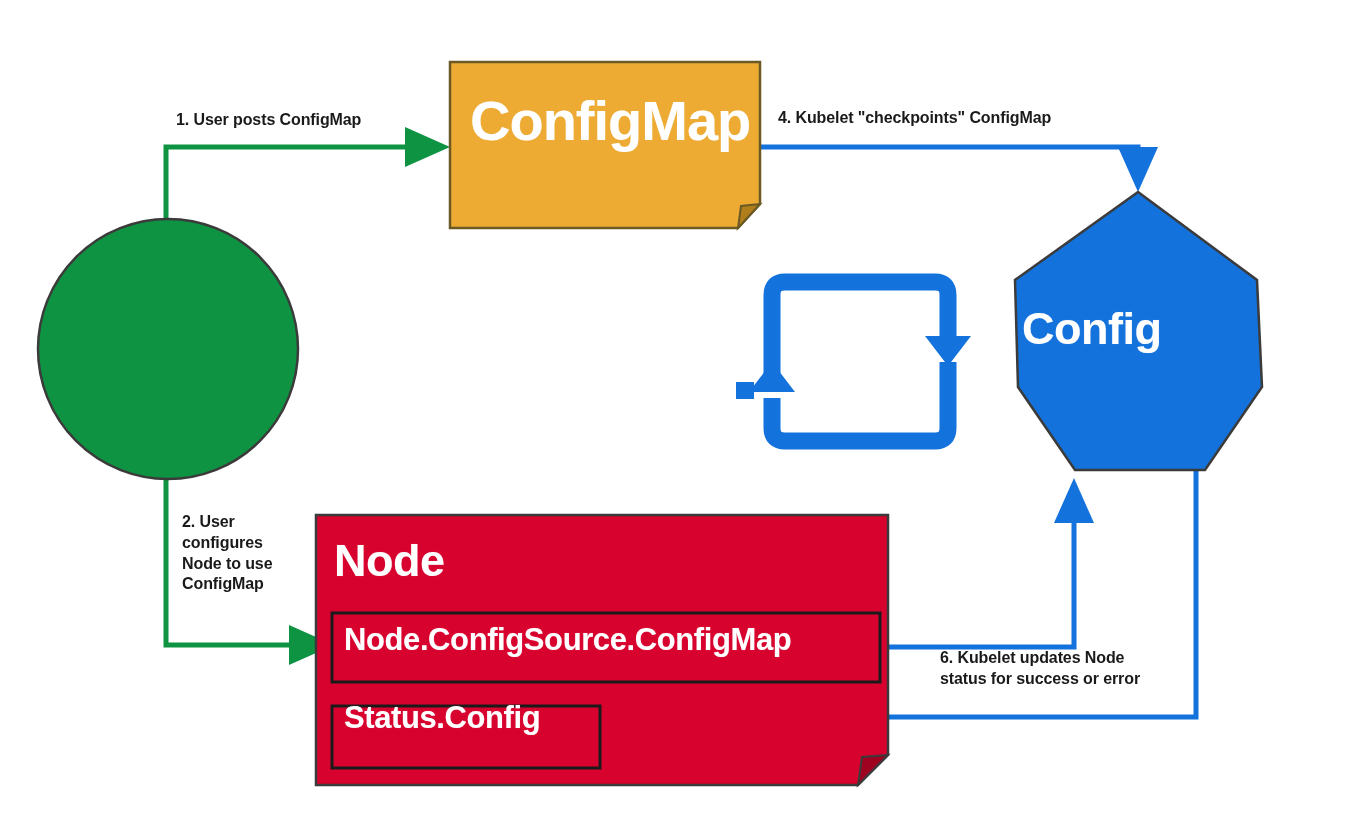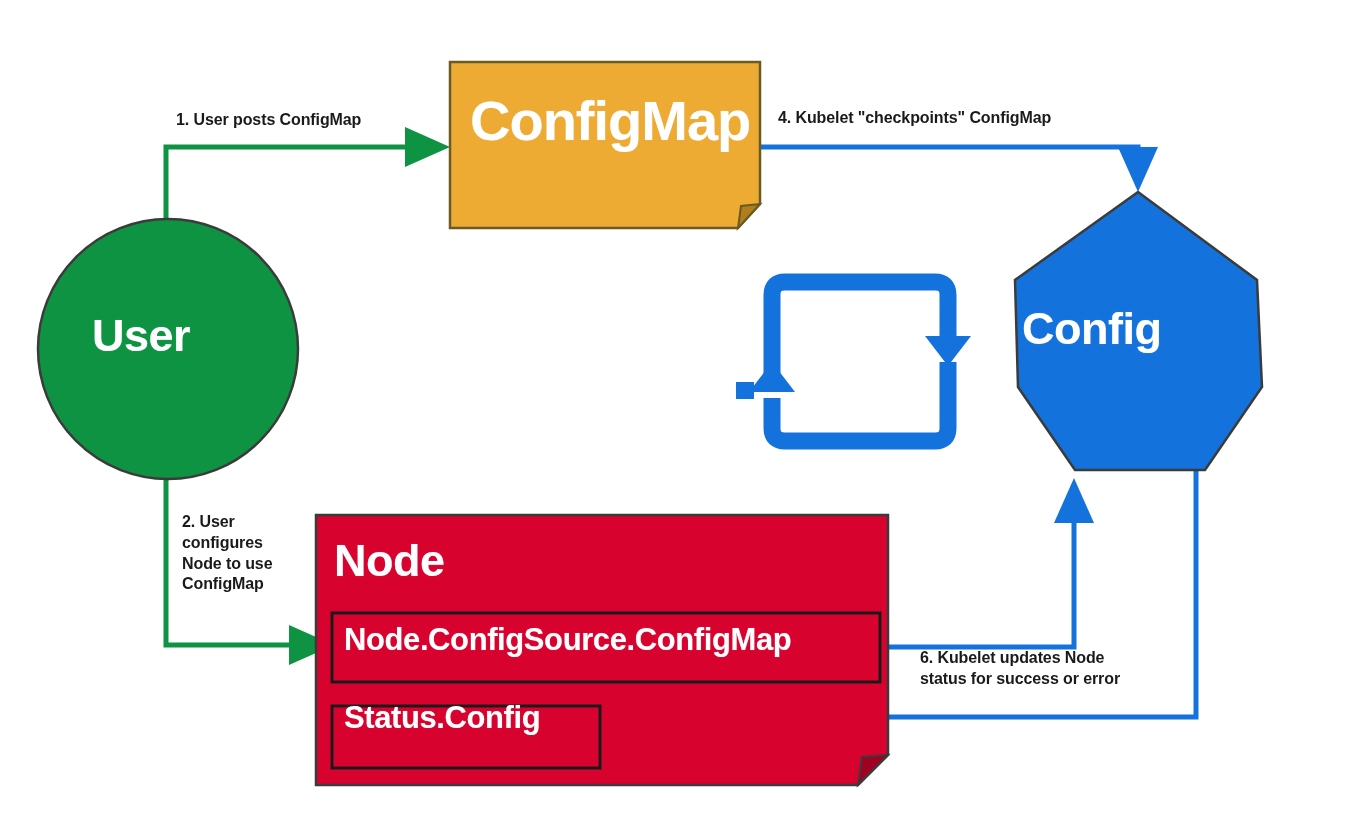--- a/index.html
+++ b/index.html
@@ -34,21 +34,21 @@
   #lbl-kubelet{left:1022px;top:303px;font-size:45px;letter-spacing:-0.5px;}
   #lbl-node{left:334px;top:535px;font-size:45px;letter-spacing:-0.5px;}
   #lbl-spec{left:344px;top:622px;font-size:31px;letter-spacing:-0.4px;}
   #lbl-status{left:344px;top:700px;font-size:31px;letter-spacing:-0.4px;}
 
   #step1{left:176px;top:110px;}
   #step2{left:182px;top:512px;}
   #step3{left:908px;top:598px;}
   #step4{left:778px;top:108px;}
   #step5{left:800px;top:310px;font-size:15px;line-height:1.34;}
-  #step6{left:920px;top:648px;}
+  #step6{left:940px;top:648px;}
 </style>
 </head>
 <body>
 
 <div id="canvas">
 
   <svg class="layer" viewBox="0 0 1360 818">
     <defs>
       <marker id="arrowGreen" markerWidth="10" markerHeight="10" refX="7.2" refY="4" orient="auto" markerUnits="strokeWidth">
         <path d="M0,0 L9,4 L0,8 z" fill="#0E9342"></path>
@@ -92,21 +92,20 @@
       <polygon points="925,336 971,336 948,366" fill="#1472DC"></polygon>
 
       <polygon points="749,392 795,392 772,362" fill="#1472DC"></polygon>
 
       <rect x="736" y="382" width="18" height="17" fill="#1472DC"></rect>
     </g>
   </svg>
 
   <div class="node-label" id="lbl-configmap">ConfigMap</div>
 
-  <div class="node-label" id="lbl-user">User</div>
 
   <div class="node-label" id="lbl-kubelet">Config</div>
 
   <div class="node-label" id="lbl-node">Node</div>
 
   <div class="node-label" id="lbl-spec">Node.ConfigSource.ConfigMap</div>
 
   <div class="node-label" id="lbl-status">Status.Config</div>
 
   <div class="step-label" id="step1">1. User posts ConfigMap</div>

